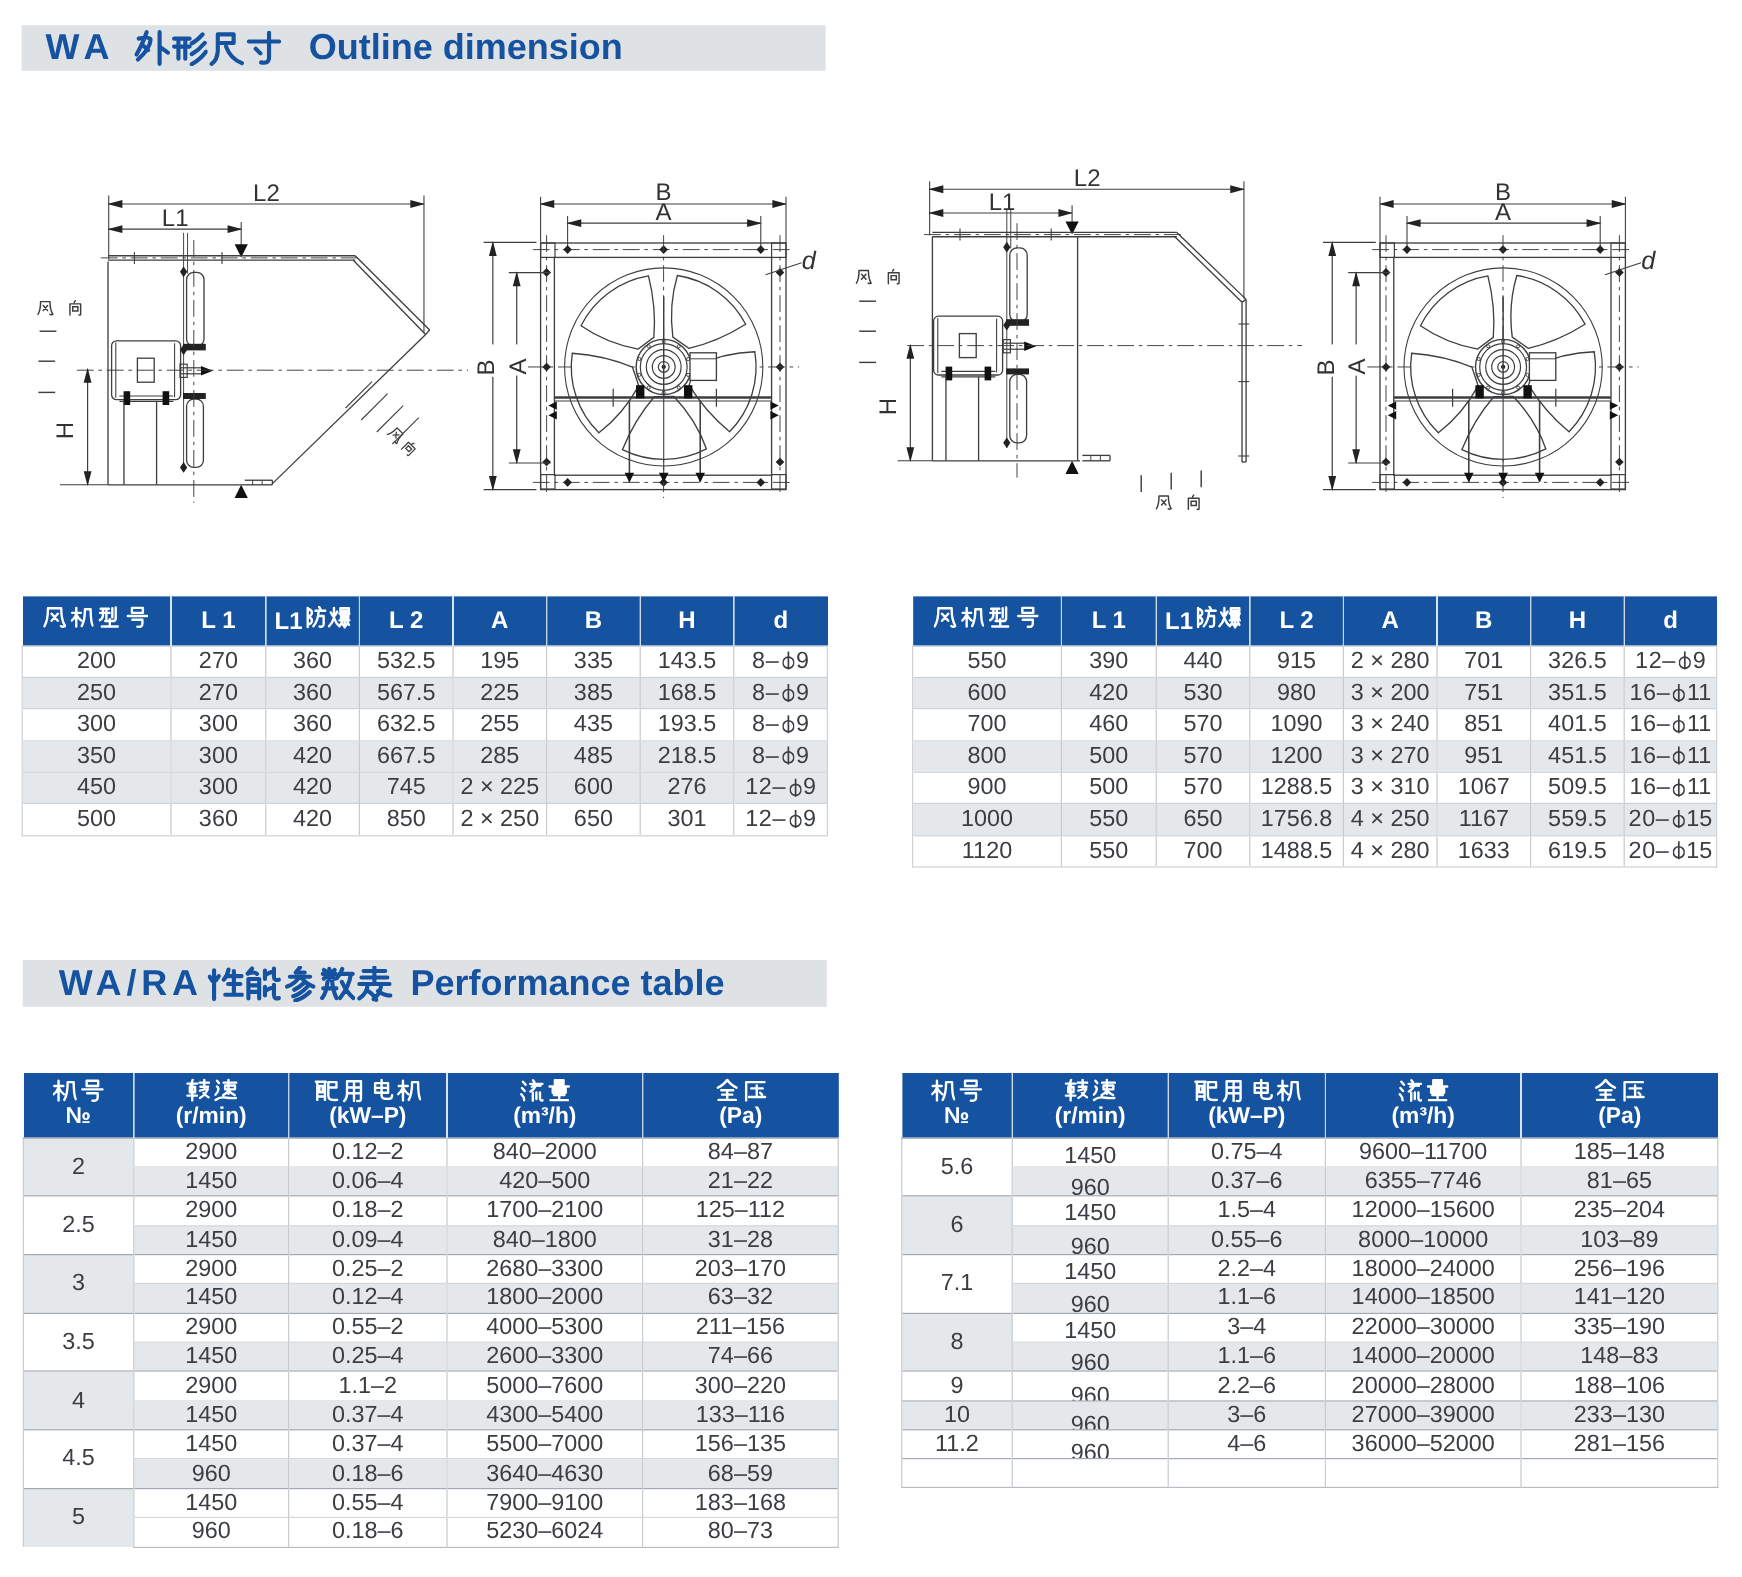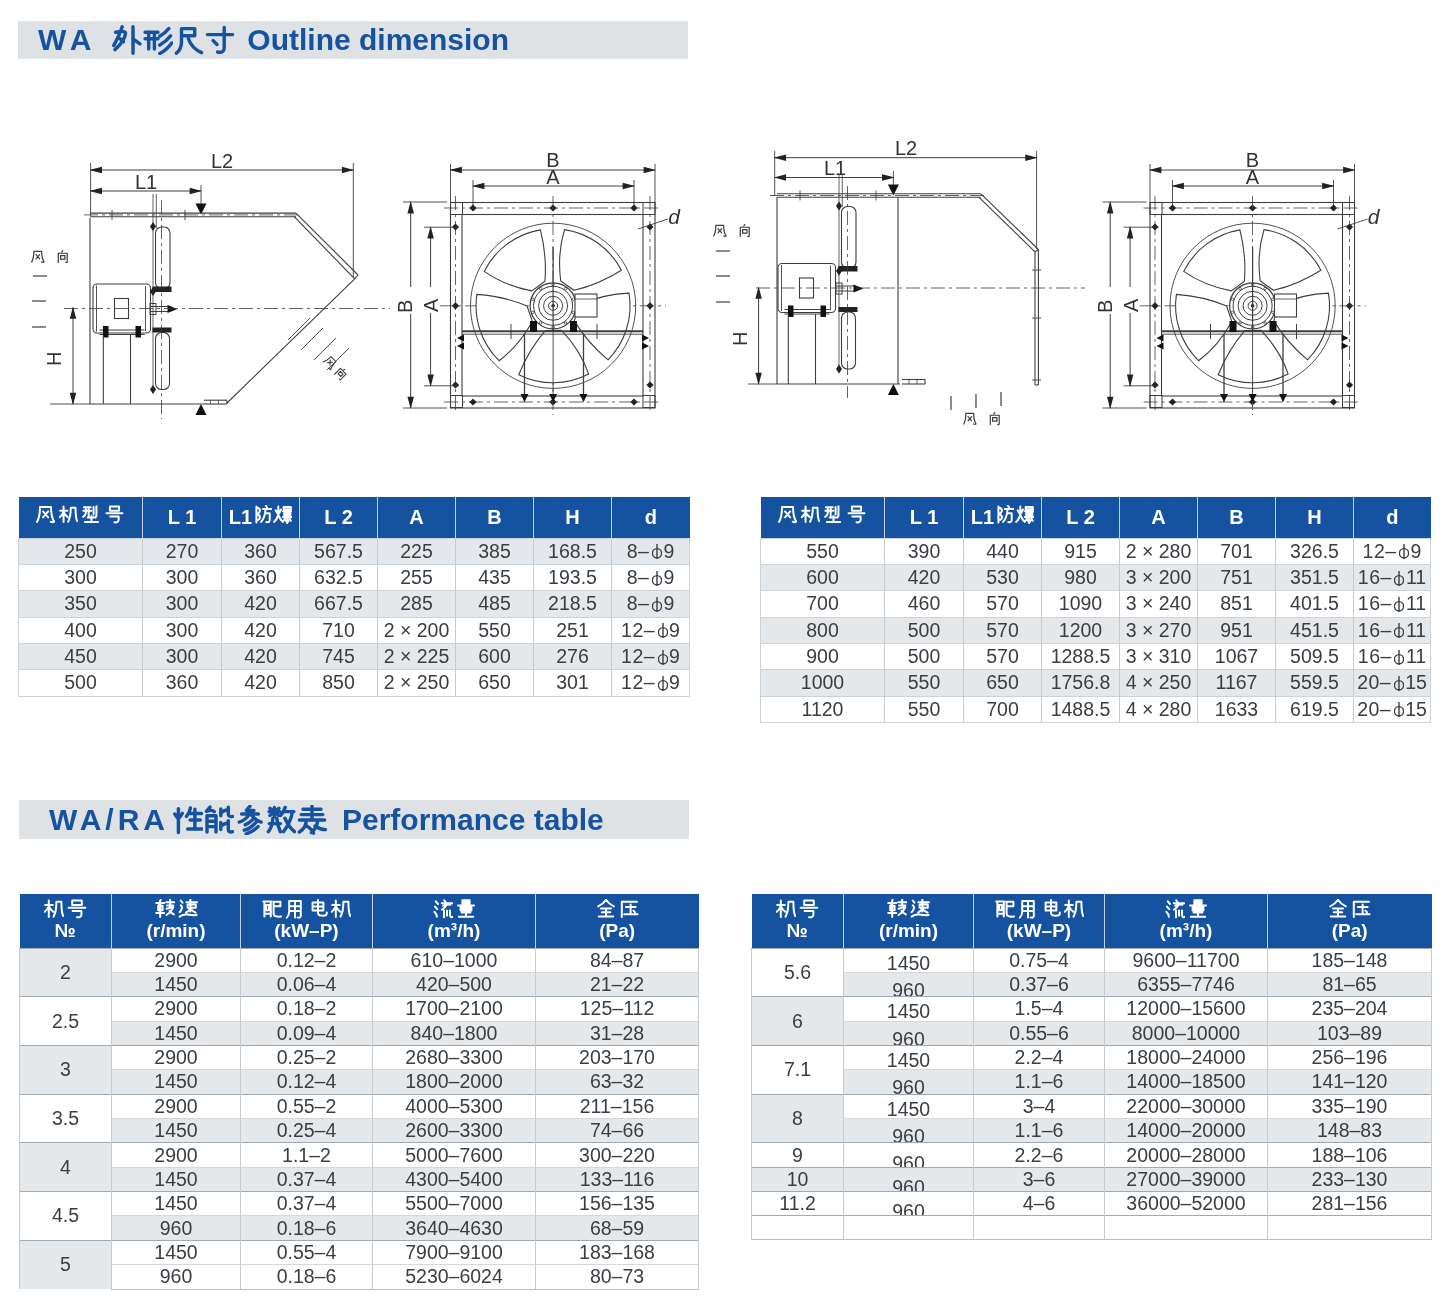--- a/index.html
+++ b/index.html
@@ -31,21 +31,21 @@
       <svg class="cj " style="" width="30" height="30" viewBox="0 0 100 100">
         <path d="M7,24 H50 M7,46 H50 M19,24 V80 M38,24 V80 M86,12 C74,26 66,32 56,37 M92,36 C78,53 66,61 56,67 M96,60 C82,79 68,89 56,95" fill="none" stroke="currentColor" stroke-width="11.5" stroke-linecap="round" stroke-linejoin="round"></path>
       </svg>
       <svg class="cj " style="" width="30" height="30" viewBox="0 0 100 100">
         <path d="M25,12 H69 M69,12 V36 M25,36 H69 M25,12 V58 C24,74 18,87 8,94 M48,46 C55,66 72,84 92,92" fill="none" stroke="currentColor" stroke-width="11.5" stroke-linecap="round" stroke-linejoin="round"></path>
       </svg>
       <svg class="cj " style="" width="30" height="30" viewBox="0 0 100 100">
         <path d="M8,32 H92 M64,8 V76 C64,88 57,93 42,90 M27,52 L40,65" fill="none" stroke="currentColor" stroke-width="11.5" stroke-linecap="round" stroke-linejoin="round"></path>
       </svg>
     </span>
-    <span style="margin-left:12px">Outline dimension</span>
+    <span style="margin-left:22px">Outline dimension</span>
   </div>
 <div class="bar" style="left:19px;top:800px;width:670px;height:39px;">
     <span style="margin-left:30px;letter-spacing:4px">WA/RA</span>
     <span style="margin-left:4px;display:inline-flex;gap:1px">
       <svg class="cj " style="" width="30" height="30" viewBox="0 0 100 100">
         <path d="M18,12 V92 M6,30 L14,42 M31,28 L23,40 M58,10 C56,22 51,31 45,38 M53,28 H95 M73,14 V80 M57,50 H91 M49,80 H97" fill="none" stroke="currentColor" stroke-width="11.5" stroke-linecap="round" stroke-linejoin="round"></path>
       </svg>
       <svg class="cj " style="" width="30" height="30" viewBox="0 0 100 100">
         <path d="M20,7 L8,21 M8,21 C20,17 30,17 34,22 M10,36 H40 M10,36 V90 M40,36 V90 M10,54 H40 M10,72 H40 M56,13 V36 M56,26 C64,20 74,16 81,15 M81,7 V30 C81,38 87,40 95,38 M56,58 V82 M56,70 C64,64 74,60 81,59 M81,52 V80 C81,90 87,92 95,89" fill="none" stroke="currentColor" stroke-width="11.5" stroke-linecap="round" stroke-linejoin="round"></path>
       </svg>
@@ -97,20 +97,33 @@
               <path d="M14,28 L23,44 M42,24 L33,42 M28,8 V52 M28,52 C23,68 15,81 6,89 M28,52 C34,68 42,81 52,89 M56,10 H94 M56,22 H94 M56,10 V22 M94,10 V22 M52,33 H98 M58,43 H92 M58,53 H92 M52,63 H98 M75,63 V95 M63,71 L56,83 M87,71 L94,83 M65,79 L71,87 M85,79 L79,87" fill="none" stroke="currentColor" stroke-width="10.5" stroke-linecap="round" stroke-linejoin="round"></path>
             </svg>
           </span></th>
         <th>L 2</th>
         <th>A</th>
         <th>B</th>
         <th>H</th>
         <th>d</th>
       </tr>
       <tr style="height:26.36px">
+        <td>200</td>
+        <td>270</td>
+        <td>360</td>
+        <td>532.5</td>
+        <td>195</td>
+        <td>335</td>
+        <td>143.5</td>
+        <td><span style="letter-spacing:0.5px">8–</span><svg class="cj" style="margin:0 1.5px 0 2.5px" width="10" height="17" viewBox="0 0 10 17">
+            <circle cx="5.0" cy="10.2" r="4.59" fill="none" stroke="#3a3d41" stroke-width="1.4"></circle>
+            <line x1="5.0" y1="1" x2="5.0" y2="16" stroke="#3a3d41" stroke-width="1.4"></line>
+          </svg><span>9</span></td>
+      </tr>
+      <tr style="height:26.36px">
         <td class="g">250</td>
         <td class="g">270</td>
         <td class="g">360</td>
         <td class="g">567.5</td>
         <td class="g">225</td>
         <td class="g">385</td>
         <td class="g">168.5</td>
         <td class="g"><span style="letter-spacing:0.5px">8–</span><svg class="cj" style="margin:0 1.5px 0 2.5px" width="10" height="17" viewBox="0 0 10 17">
             <circle cx="5.0" cy="10.2" r="4.59" fill="none" stroke="#3a3d41" stroke-width="1.4"></circle>
             <line x1="5.0" y1="1" x2="5.0" y2="16" stroke="#3a3d41" stroke-width="1.4"></line>
@@ -131,33 +144,20 @@
       </tr>
       <tr style="height:26.36px">
         <td class="g">350</td>
         <td class="g">300</td>
         <td class="g">420</td>
         <td class="g">667.5</td>
         <td class="g">285</td>
         <td class="g">485</td>
         <td class="g">218.5</td>
         <td class="g"><span style="letter-spacing:0.5px">8–</span><svg class="cj" style="margin:0 1.5px 0 2.5px" width="10" height="17" viewBox="0 0 10 17">
-            <circle cx="5.0" cy="10.2" r="4.59" fill="none" stroke="#3a3d41" stroke-width="1.4"></circle>
-            <line x1="5.0" y1="1" x2="5.0" y2="16" stroke="#3a3d41" stroke-width="1.4"></line>
-          </svg><span>9</span></td>
-      </tr>
-      <tr style="height:26.36px">
-        <td>400</td>
-        <td>300</td>
-        <td>420</td>
-        <td>710</td>
-        <td>2 × 200</td>
-        <td>550</td>
-        <td>251</td>
-        <td><span style="letter-spacing:0.5px">12–</span><svg class="cj" style="margin:0 1.5px 0 2.5px" width="10" height="17" viewBox="0 0 10 17">
             <circle cx="5.0" cy="10.2" r="4.59" fill="none" stroke="#3a3d41" stroke-width="1.4"></circle>
             <line x1="5.0" y1="1" x2="5.0" y2="16" stroke="#3a3d41" stroke-width="1.4"></line>
           </svg><span>9</span></td>
       </tr>
       <tr style="height:26.36px">
         <td class="g">450</td>
         <td class="g">300</td>
         <td class="g">420</td>
         <td class="g">745</td>
         <td class="g">2 × 225</td>
@@ -387,21 +387,21 @@
               <path d="M14,14 H90 M14,14 V90 M35,40 H83 M58,28 V74 M26,76 H93 M72,58 L80,66" fill="none" stroke="currentColor" stroke-width="10" stroke-linecap="round" stroke-linejoin="round"></path>
             </svg>
           </div>
           <div class="l2" style="line-height:23px;font-weight:bold">(Pa)</div>
         </th>
       </tr>
       <tr class="gt" style="height:24.37px">
         <td rowspan="2" class="g">2</td>
         <td>2900</td>
         <td>0.12–2</td>
-        <td>610–1000</td>
+        <td>840–2000</td>
         <td>84–87</td>
       </tr>
       <tr class="it" style="height:24.37px">
         <td class="g">1450</td>
         <td class="g">0.06–4</td>
         <td class="g">420–500</td>
         <td class="g">21–22</td>
       </tr>
       <tr class="gt" style="height:24.37px">
         <td rowspan="2">2.5</td>

